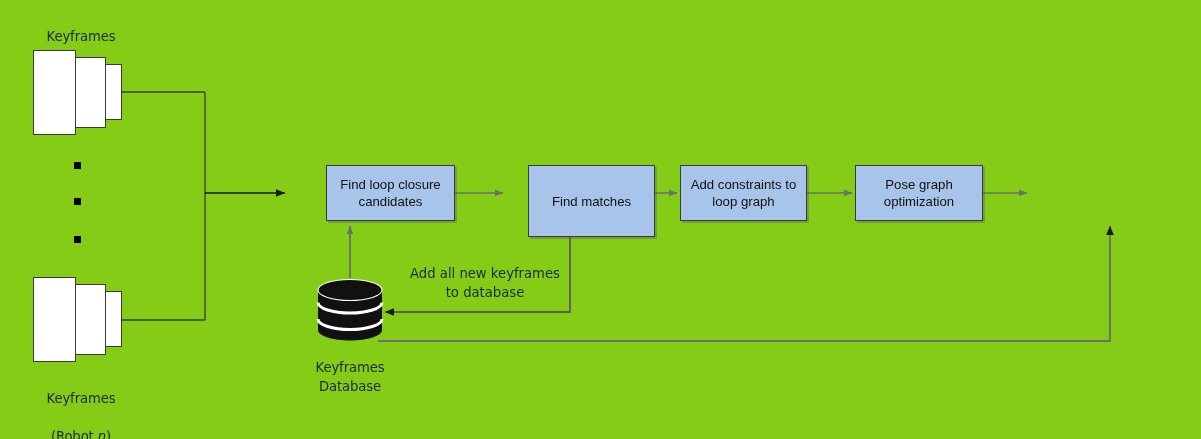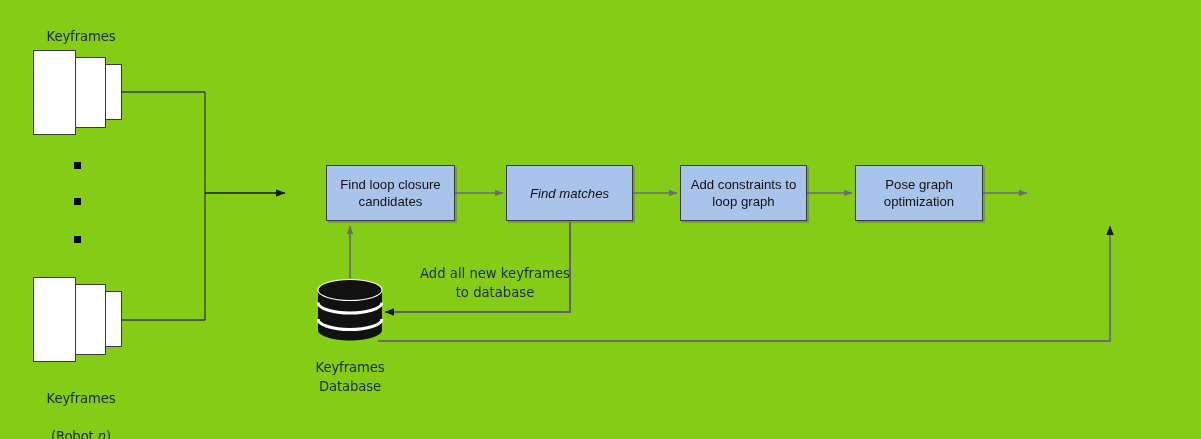--- a/index.html
+++ b/index.html
@@ -143,21 +143,21 @@
     <div class="kf-box" style="left:33px;  top:277px; width:43px; height:85px;"></div>
   </div>
   <div class="dia-label" style="left:14px; top:370px; width:134px;">
     <span>Keyframes</span><br>
     <span>(Robot </span><span class="it">n</span><span>)</span>
   </div>
 
   <div class="pbox blue" style="left:288px; top:165px; width:129px; height:56px;margin-left:38px;">Find loop closure
 candidates</div>
 
-  <div class="pbox blue" style="left:506px; top:165px; width:127px; height:56px;font-style:italic;">Find matches</div>
+  <div class="pbox blue" style="left:528px; top:165px; width:127px; height:72px;">Find matches</div>
 
   <div class="pbox blue" style="left:680px; top:165px; width:127px; height:56px;">Add constraints to
 loop graph</div>
 
   <div class="pbox blue" style="left:855px; top:165px; width:128px; height:56px;">Pose graph
 optimization</div>
 
 
   <div class="db-icon" style="left:316px; top:278px; width:68px; height:64px;">
     <svg width="68" height="64" viewBox="0 0 68 64">
@@ -168,16 +168,16 @@
 
       <path d="M2,24.5 C2,30.5 17,35 34,35 C51,35 66,30.5 66,24.5" fill="none" stroke="#ffffff" stroke-width="3"></path>
       <path d="M2,41 C2,47 17,51.5 34,51.5 C51,51.5 66,47 66,41" fill="none" stroke="#ffffff" stroke-width="3"></path>
 
       <ellipse cx="34" cy="12" rx="32" ry="10.5" fill="none" stroke="#ffffff" stroke-width="1.1"></ellipse>
     </svg>
   </div>
   <div class="dia-label" style="left:288px; top:358px; width:124px;">Keyframes
 Database</div>
 
-  <div class="edge-label" style="left:405px; top:264px; width:180px;">Add all new keyframes
+  <div class="edge-label" style="left:395px; top:264px; width:180px;">Add all new keyframes
 to database</div>
 
 </div>
 
 </body></html>

